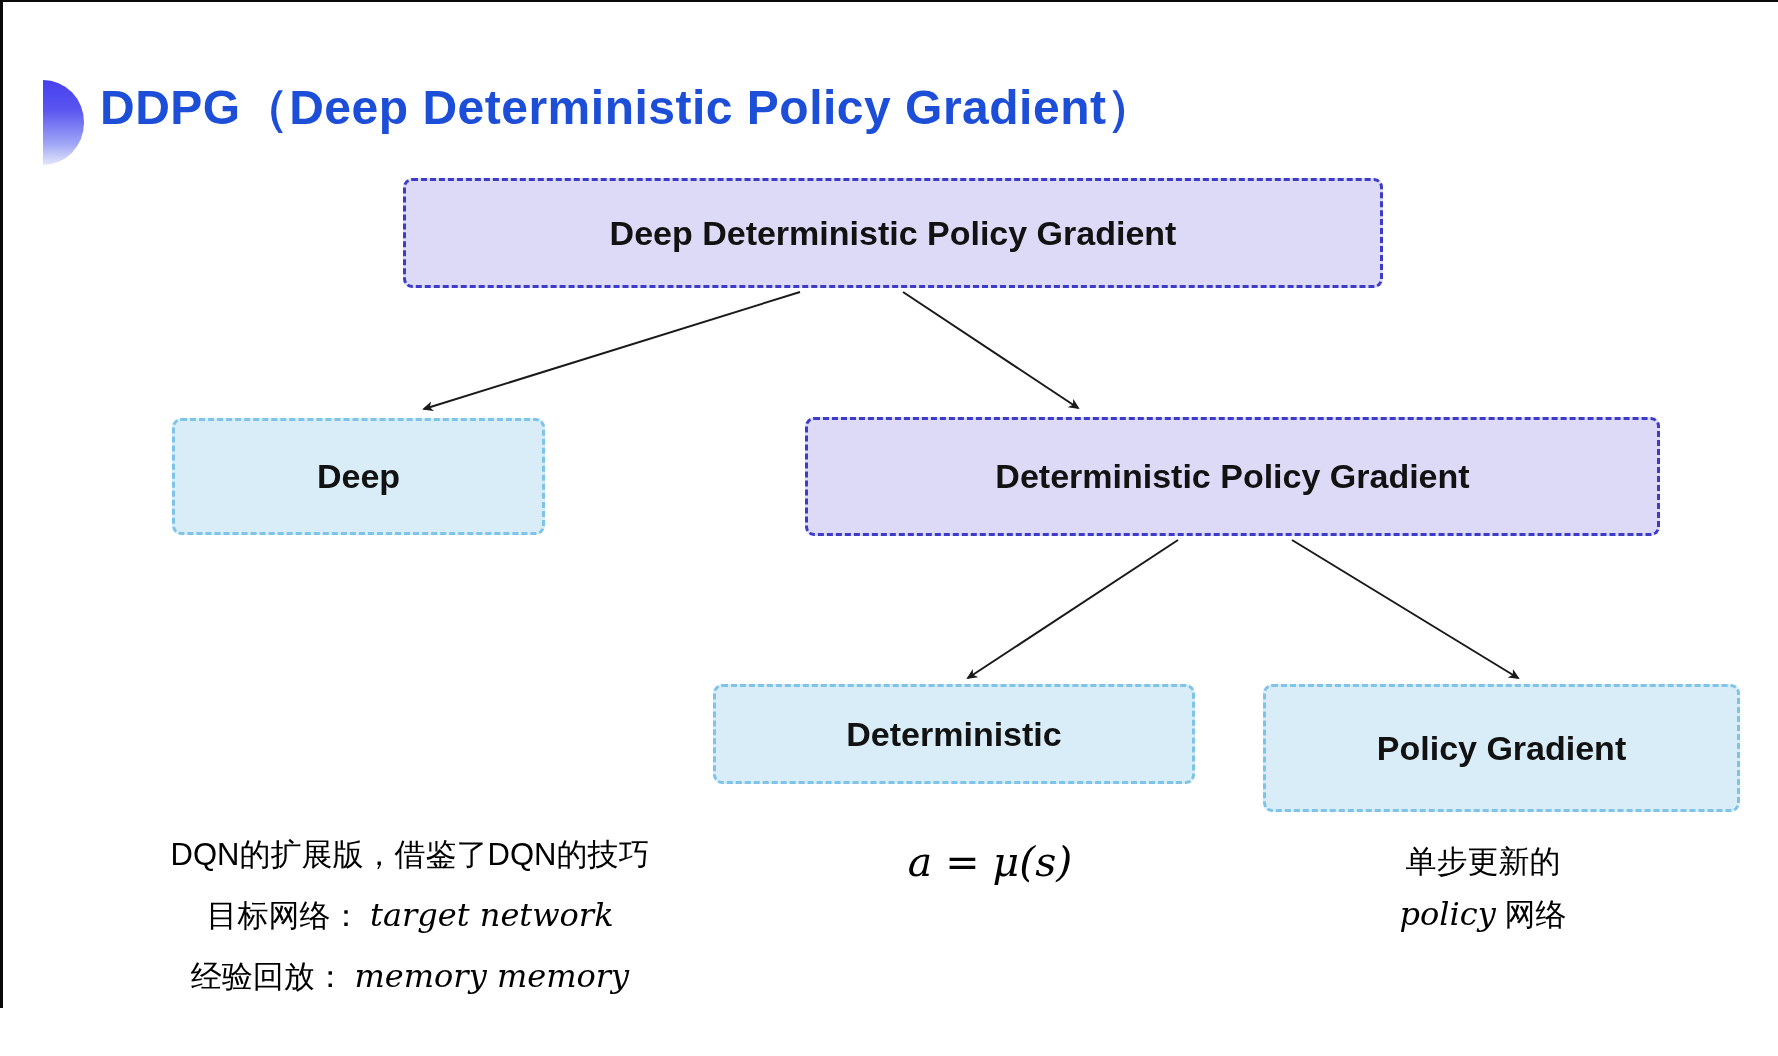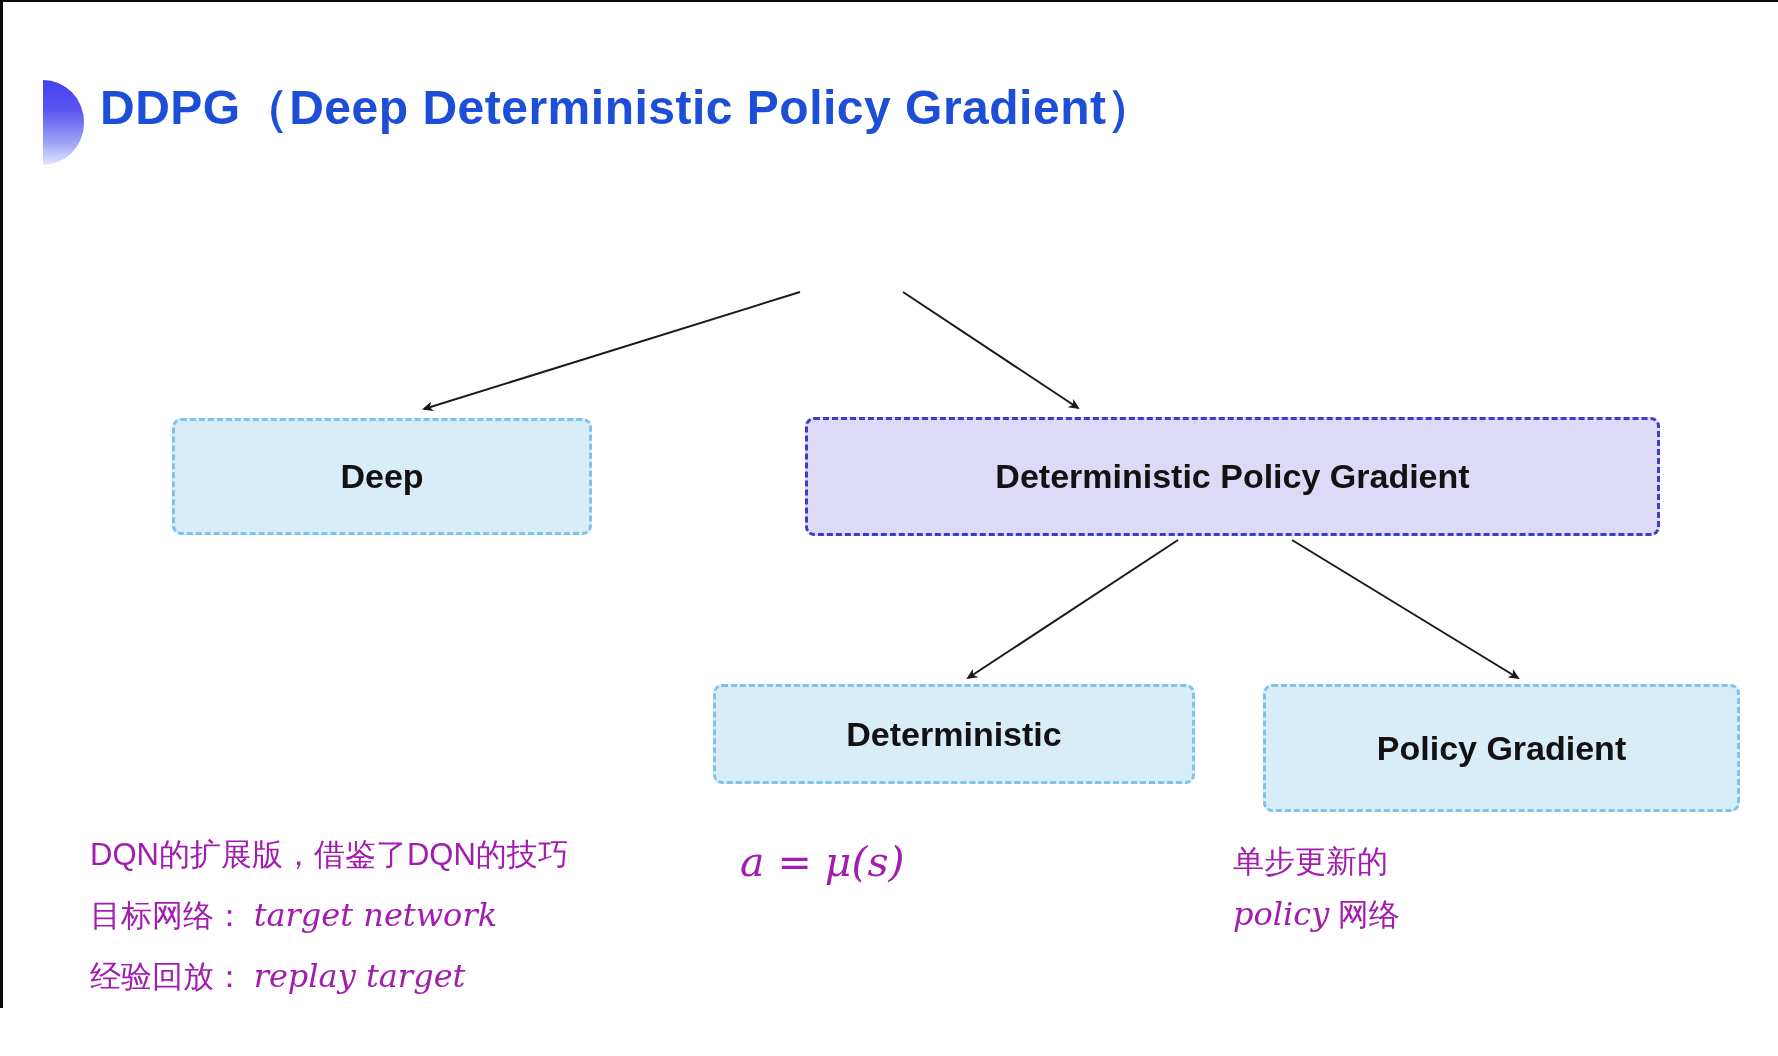--- a/index.html
+++ b/index.html
@@ -29,31 +29,31 @@
   
   .node{
     position:absolute;display:flex;align-items:center;justify-content:center;
     border-radius:9px;font-size:34px;font-weight:600;color:#121212;
     box-sizing:border-box;text-align:center;
   }
   .node.purple{background:var(--purple-fill);border:3px dashed var(--purple-border);}
   .node.cyan{background:var(--cyan-fill);border:3px dashed var(--cyan-border);}
 
   .node-root{left:403px;top:178px;width:980px;height:110px;}
-  .node-deep{left:172px;top:418px;width:420px;height:117px;}
+  .node-deep{left:172px;top:418px;width:373px;height:117px;}
   .node-dpg{left:805px;top:417px;width:855px;height:119px;}
   .node-det{left:713px;top:684px;width:482px;height:100px;}
   .node-pg{left:1263px;top:684px;width:477px;height:128px;}
 
   
   svg.arrows{position:absolute;left:0;top:0;width:1778px;height:1056px;pointer-events:none;}
   svg.arrows line{stroke:#1a1a1a;stroke-width:2;}
 
   
-  .note{position:absolute;text-align:left;color:#a21caf;}
+  .note{position:absolute;text-align:center;color:#000000;}
   .note-line{font-size:31px;line-height:60px;white-space:nowrap;}
   .serif-italic{
     font-family:"DejaVu Serif","Liberation Serif",serif;
     font-style:italic;font-size:32px;
   }
   .note-deep{left:90px;top:825px;width:640px;}
   .note-det{left:740px;top:836px;width:500px;}
   .note-det .note-line{line-height:52px;}
   .note-pg{left:1233px;top:836px;width:500px;}
   .note-pg .note-line{line-height:52px;}
@@ -75,20 +75,23 @@
       <marker id="ah" markerWidth="12" markerHeight="12" refX="9" refY="5" orient="auto" markerUnits="userSpaceOnUse">
         <path d="M0,0 L11,5 L0,10 L3,5 z" fill="#1a1a1a"></path>
       </marker>
     </defs>
     <line x1="800" y1="292" x2="424" y2="409" marker-end="url(#ah)"></line>
     <line x1="903" y1="292" x2="1078" y2="408" marker-end="url(#ah)"></line>
     <line x1="1178" y1="540" x2="968" y2="678" marker-end="url(#ah)"></line>
     <line x1="1292" y1="540" x2="1518" y2="678" marker-end="url(#ah)"></line>
   </svg>
 
+  <div class="node purple node-root">
+    <span>Deep Deterministic Policy Gradient</span>
+  </div>
 
   <div class="node cyan node-deep">
     <span>Deep</span>
   </div>
 
   <div class="node purple node-dpg">
     <span>Deterministic Policy Gradient</span>
   </div>
 
   <div class="node cyan node-det">
@@ -100,21 +103,21 @@
   </div>
 
   <div class="note note-deep">
     <div class="note-line">DQN的扩展版，借鉴了DQN的技巧</div>
     <div class="note-line">
       <span>目标网络：</span>
       <span class="serif-italic">target network</span>
     </div>
     <div class="note-line">
       <span>经验回放：</span>
-      <span class="serif-italic">replay target</span>
+      <span class="serif-italic">memory memory</span>
     </div>
   </div>
 
   <div class="note note-det">
     <div class="note-line">
       <span class="serif-italic formula">a = μ(s)</span>
     </div>
   </div>
 
   <div class="note note-pg">

